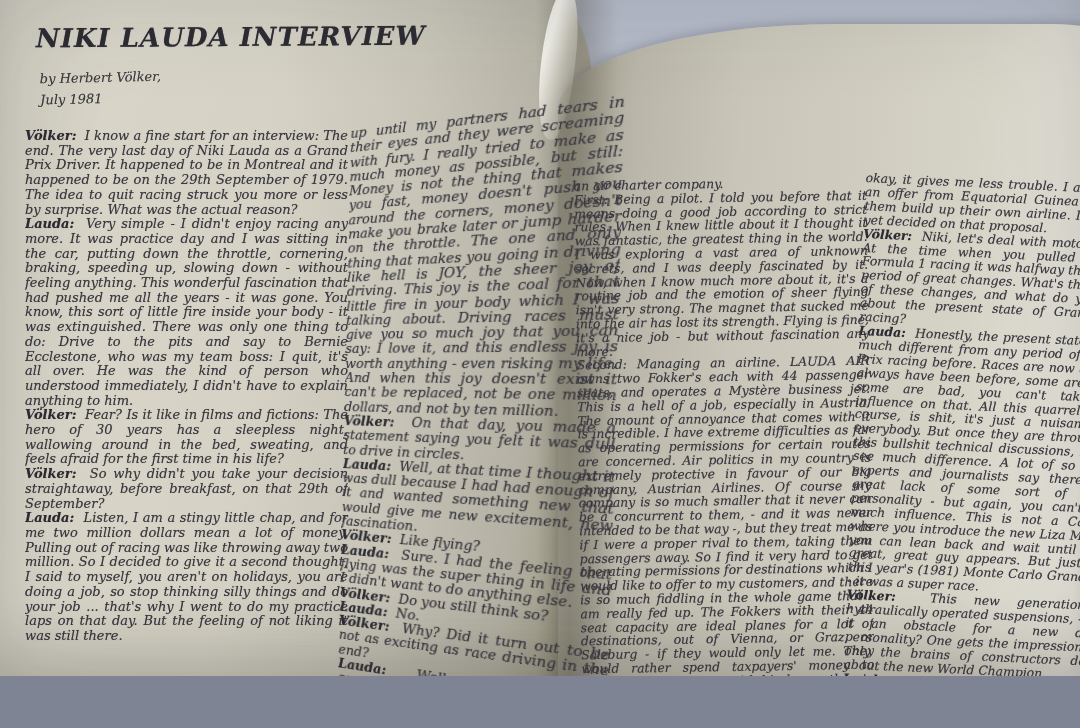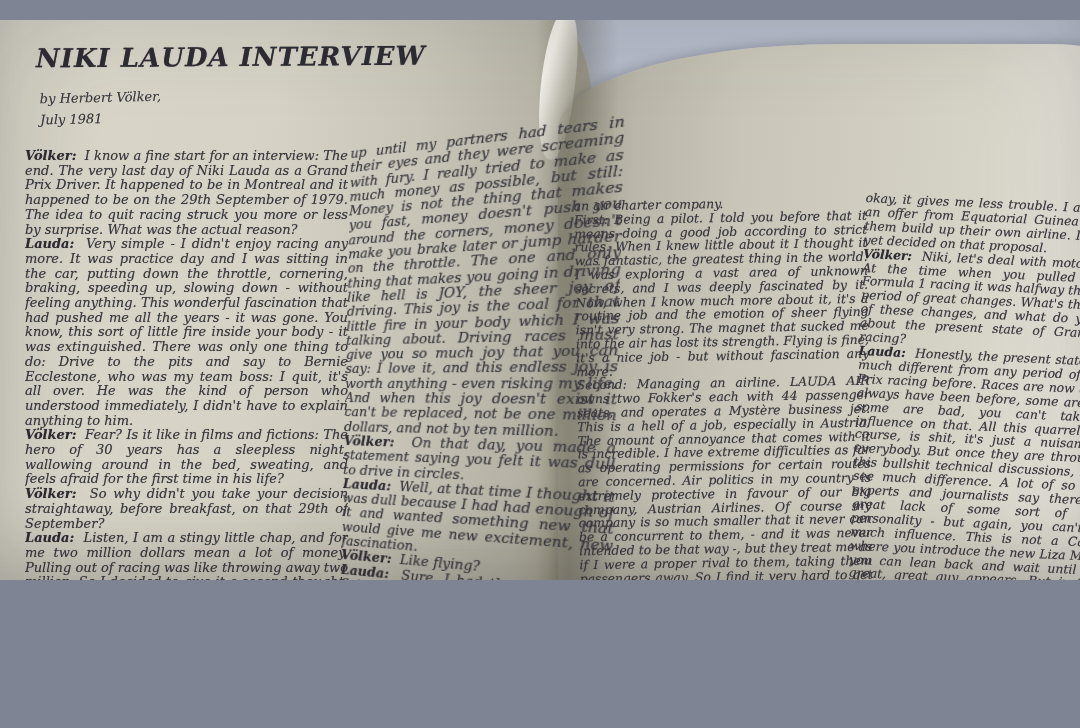--- a/index.html
+++ b/index.html
@@ -1,22 +1,21 @@
 <!DOCTYPE html>
 <html><head>
 <meta charset="utf-8">
 <title>Book spread</title>
 <style>
   * { box-sizing: border-box; }
   html, body { margin: 0; padding: 0; background: #7e8494; }
   .photo {
-    position: relative; width: 1080px; height: 560px; overflow: hidden;
+    position: relative; width: 1080px; height: 676px; overflow: hidden;
     background: linear-gradient(180deg, #b7bdca 0%, #abb1bf 45%, #9ba1af 100%);
     font-family: "DejaVu Serif", "Liberation Serif", serif;
-    margin-top: 20px;
   }
   .page { position: absolute; }
   .page-left {
     left: -40px; top: -24px; width: 632px; height: 790px;
     background: linear-gradient(97deg,
       #cfccbf 0%, #d8d5c8 22%, #d6d3c6 45%, #c9c6b9 65%,
       #b4b1a4 85%, #98957f 96%, #8a8776 100%);
     border-top-right-radius: 70px 110px;
   }
   .page-right {

